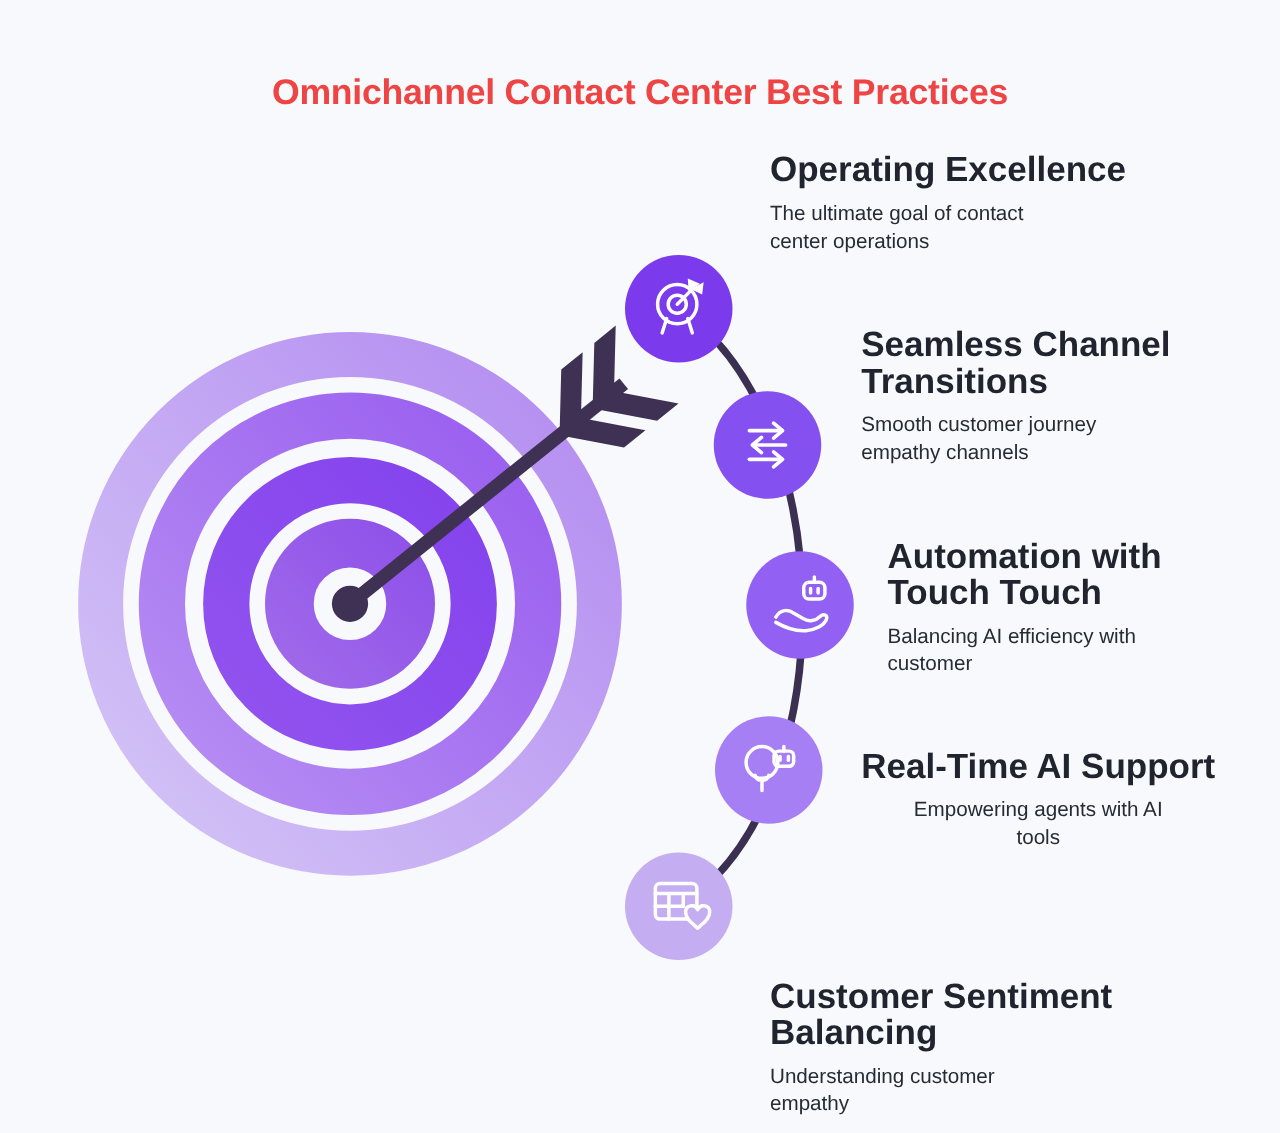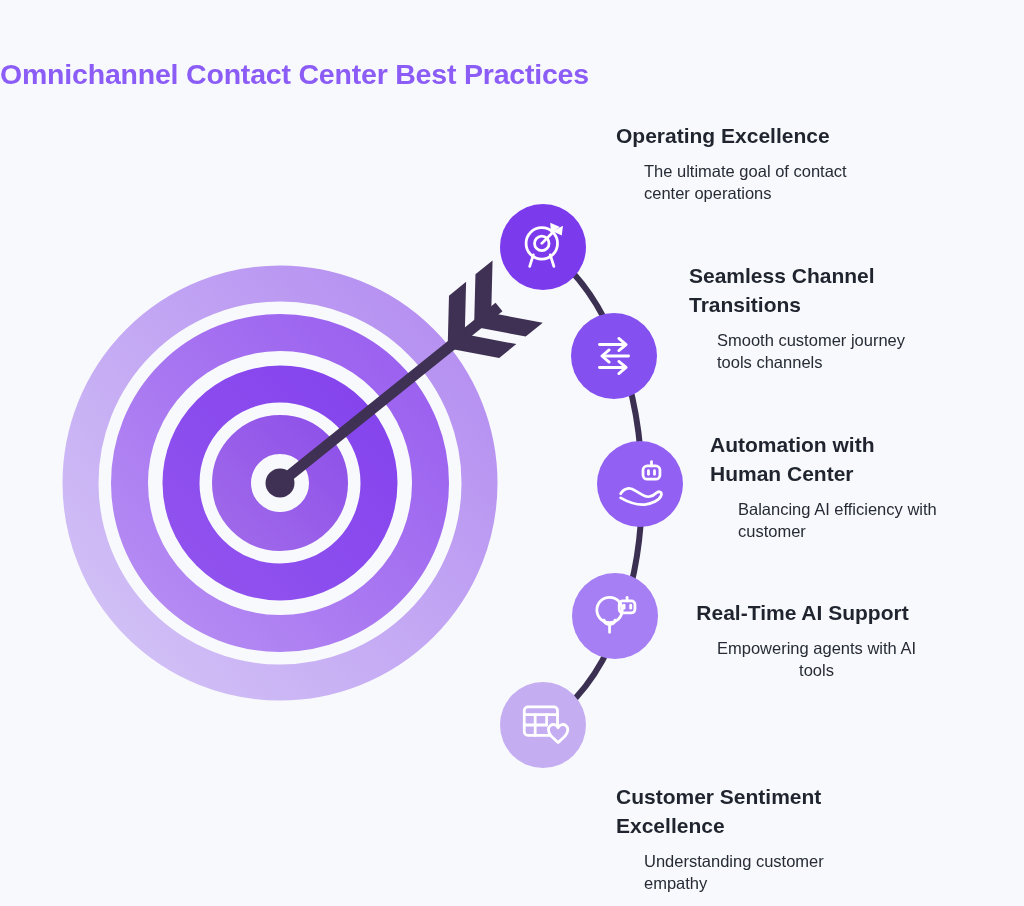--- a/index.html
+++ b/index.html
@@ -1,32 +1,32 @@
 <!DOCTYPE html>
 <html><head>
 <meta charset="utf-8">
 <style>
   html,body{margin:0;padding:0;}
   body{background:#F8F9FC;font-family:"Liberation Sans","DejaVu Sans",sans-serif;}
   .canvas{position:relative;width:1024px;height:906px;background:#F8F9FC;overflow:hidden;}
 
-  .title{position:absolute;left:0;right:0;top:58px;
-         font-size:28.5px;font-weight:700;color:#8b5cf6;letter-spacing:-0.2px;}
+  .title{position:absolute;left:0;right:0;top:58px;text-align:center;
+         font-size:28.5px;font-weight:700;color:#ef4444;letter-spacing:-0.2px;}
 
   .connector-svg{position:absolute;left:0;top:0;z-index:1;}
   .target-svg{position:absolute;left:37px;top:230px;z-index:2;}
 
   .icon-circle{position:absolute;width:86px;height:86px;border-radius:50%;
                display:flex;align-items:center;justify-content:center;z-index:3;}
   .icon-circle svg{width:58px;height:58px;}
 
   .item-text{position:absolute;z-index:4;}
-  .item-heading{font-size:21px;font-weight:700;color:#1F242E;line-height:29px;}
+  .item-heading{font-size:28px;font-weight:700;color:#1F242E;line-height:29px;}
   .item-heading div{white-space:nowrap;}
-  .item-body{margin-top:11px;font-size:16.5px;font-weight:400;color:#262B35;line-height:21.5px;margin-left:28px;}
+  .item-body{margin-top:11px;font-size:16.5px;font-weight:400;color:#262B35;line-height:21.5px;}
   .item-body div{white-space:nowrap;}
 
   
   .pos-item1{left:616px;top:121px;}
   .pos-item2{left:689px;top:261px;}
   .pos-item3{left:710px;top:430px;}
   .pos-item4{left:689px;top:598px;text-align:center;}
   .pos-item5{left:616px;top:782px;}
 
   .pos-circle1{left:500px;top:204px;}
@@ -147,49 +147,49 @@
     </div>
   </div>
 
   <div class="item-text pos-item2">
     <div class="item-heading">
       <div>Seamless Channel</div>
       <div>Transitions</div>
     </div>
     <div class="item-body">
       <div>Smooth customer journey</div>
-      <div>tools channels</div>
+      <div>empathy channels</div>
     </div>
   </div>
 
   <div class="item-text pos-item3">
     <div class="item-heading">
       <div>Automation with</div>
-      <div>Human Center</div>
+      <div>Touch Touch</div>
     </div>
     <div class="item-body">
       <div>Balancing AI efficiency with</div>
       <div>customer</div>
     </div>
   </div>
 
   <div class="item-text pos-item4">
     <div class="item-heading">
       <div>Real-Time AI Support</div>
     </div>
     <div class="item-body">
       <div>Empowering agents with AI</div>
       <div>tools</div>
     </div>
   </div>
 
   <div class="item-text pos-item5">
     <div class="item-heading">
       <div>Customer Sentiment</div>
-      <div>Excellence</div>
+      <div>Balancing</div>
     </div>
     <div class="item-body">
       <div>Understanding customer</div>
       <div>empathy</div>
     </div>
   </div>
 
 </div>
 
 </body></html>

